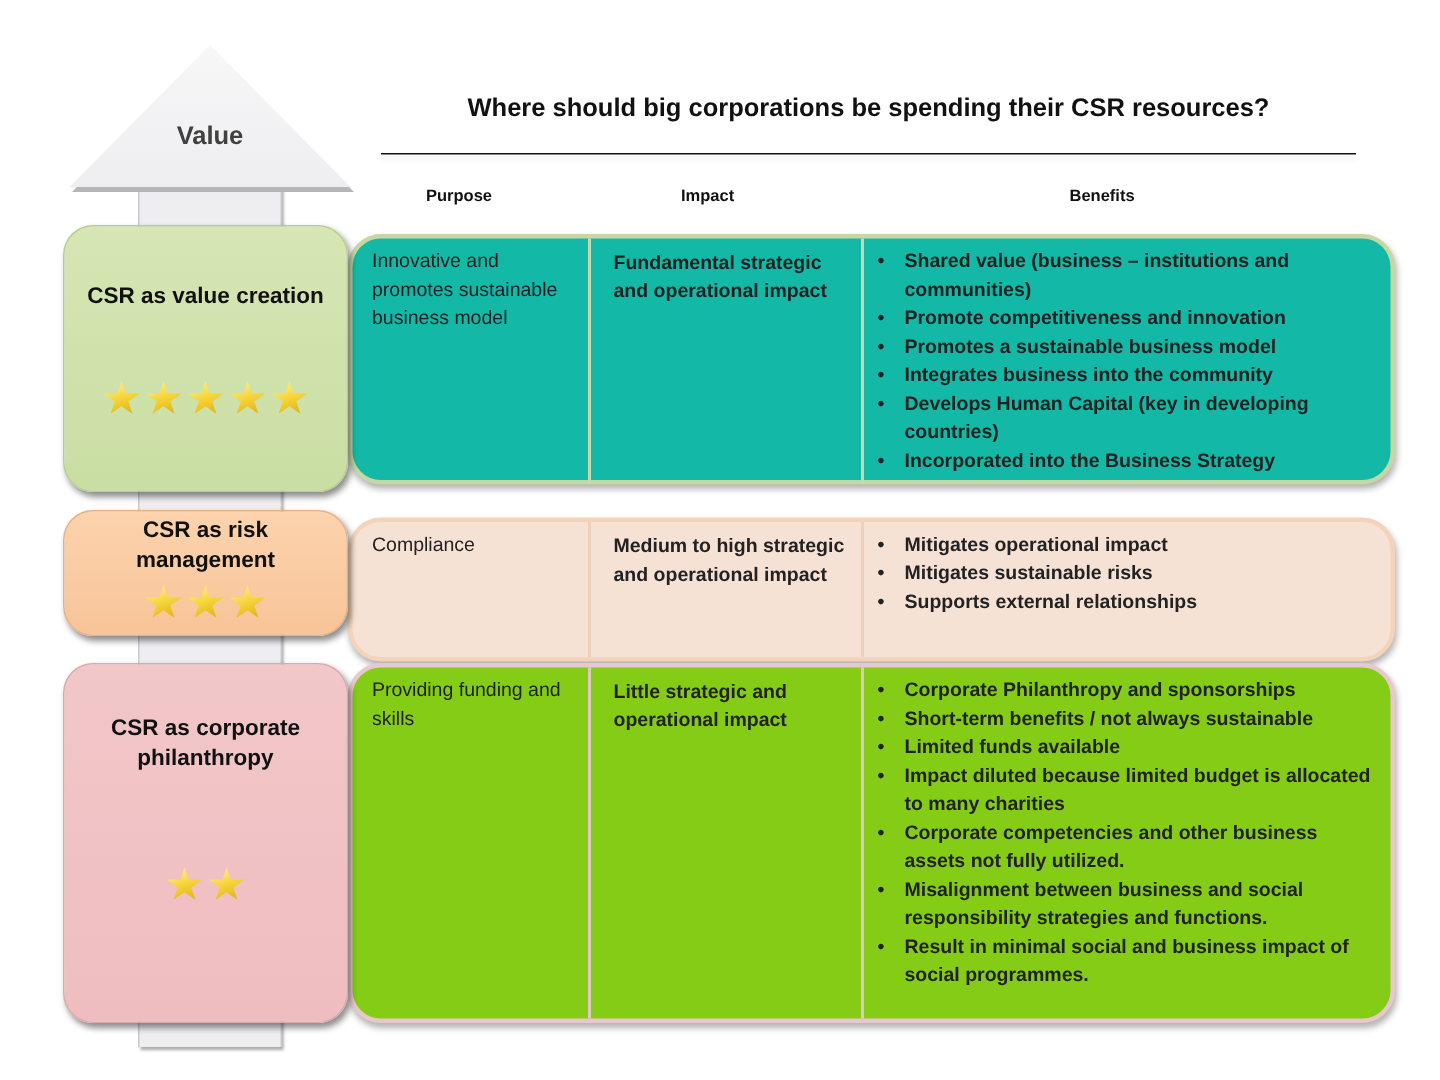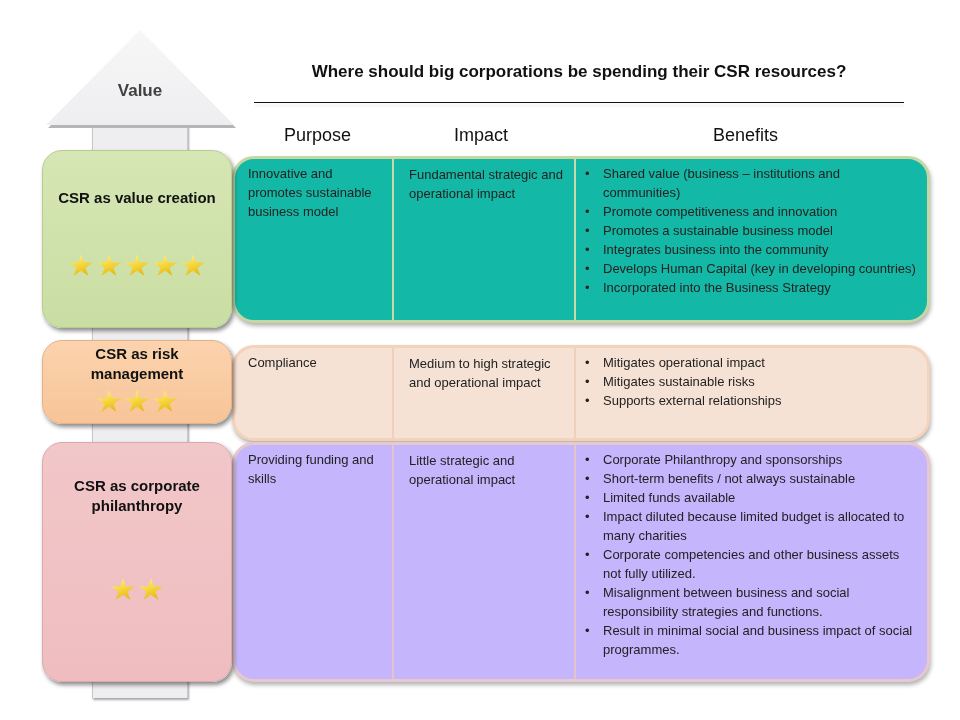--- a/index.html
+++ b/index.html
@@ -31,21 +31,21 @@
     .title {
       position: absolute; left: 254px; top: 62px; width: 650px; text-align: center;
       font-weight: bold; font-size: 17px; color: #111;
     }
     .title-rule {
       position: absolute; left: 254px; top: 102px; width: 650px; height: 1px;
       background: #111; box-shadow: 0 3px 3px rgba(0,0,0,0.12);
     }
 
     .col-header {
-      position: absolute; top: 125px; font-weight: normal; font-size: 18px; color: #111;
+      position: absolute; top: 125px; font-weight: bold; font-size: 11px; color: #111;
     }
 
     
     .cat {
       position: absolute; left: 42px; width: 190px; border-radius: 20px;
       box-shadow: 2px 3px 4px rgba(0,0,0,0.45);
       text-align: center;
     }
     .cat-title { font-weight: bold; font-size: 15px; line-height: 20px; color: #111; }
     .stars { display: flex; justify-content: center; gap: 3px; }
@@ -61,26 +61,26 @@
 
     
     .row {
       position: absolute; left: 232px; width: 698px; border-radius: 0 22px 22px 22px;
       border-top-left-radius: 22px;
       box-shadow: 1px 3px 4px rgba(0,0,0,0.3);
       display: grid; grid-template-columns: 157px 182px 1fr;
       font-size: 13px; line-height: 19px; color: #222;
     }
     .row .cell { padding: 6px 8px 6px 15px; }
-    .row .cell + .cell { padding-left: 15px; }
+    .row .cell + .cell { padding-left: 15px; font-weight: bold; }
     .row-green { top: 156px; height: 167px; background: #14b8a6; border: 3px solid #c6d7a3; }
     .row-green .cell + .cell { border-left: 2px solid #cad8ae; }
     .row-orange { top: 345px; height: 96px; background: #f6e2d5; border: 3px solid #f5d3bb; }
     .row-orange .cell + .cell { border-left: 2px solid #f0d0ba; }
-    .row-pink { top: 442px; height: 240px; background: #c4b5fd; border: 3px solid #e7c9cd; }
+    .row-pink { top: 442px; height: 240px; background: #84cc16; border: 3px solid #e7c9cd; }
     .row-pink .cell + .cell { border-left: 2px solid #e3c4c8; }
     .row .cell:first-child { padding-left: 13px; padding-top: 5px; }
 
     ul.benefits { list-style: none; }
     ul.benefits li { position: relative; padding-left: 21px; }
     ul.benefits li::before { content: "\2022"; position: absolute; left: 3px; top: 0; font-size: 13px; }
     .row .cell:nth-child(3) { padding-left: 6px; padding-top: 5px; }
   </style>
 </head>
 <body>

